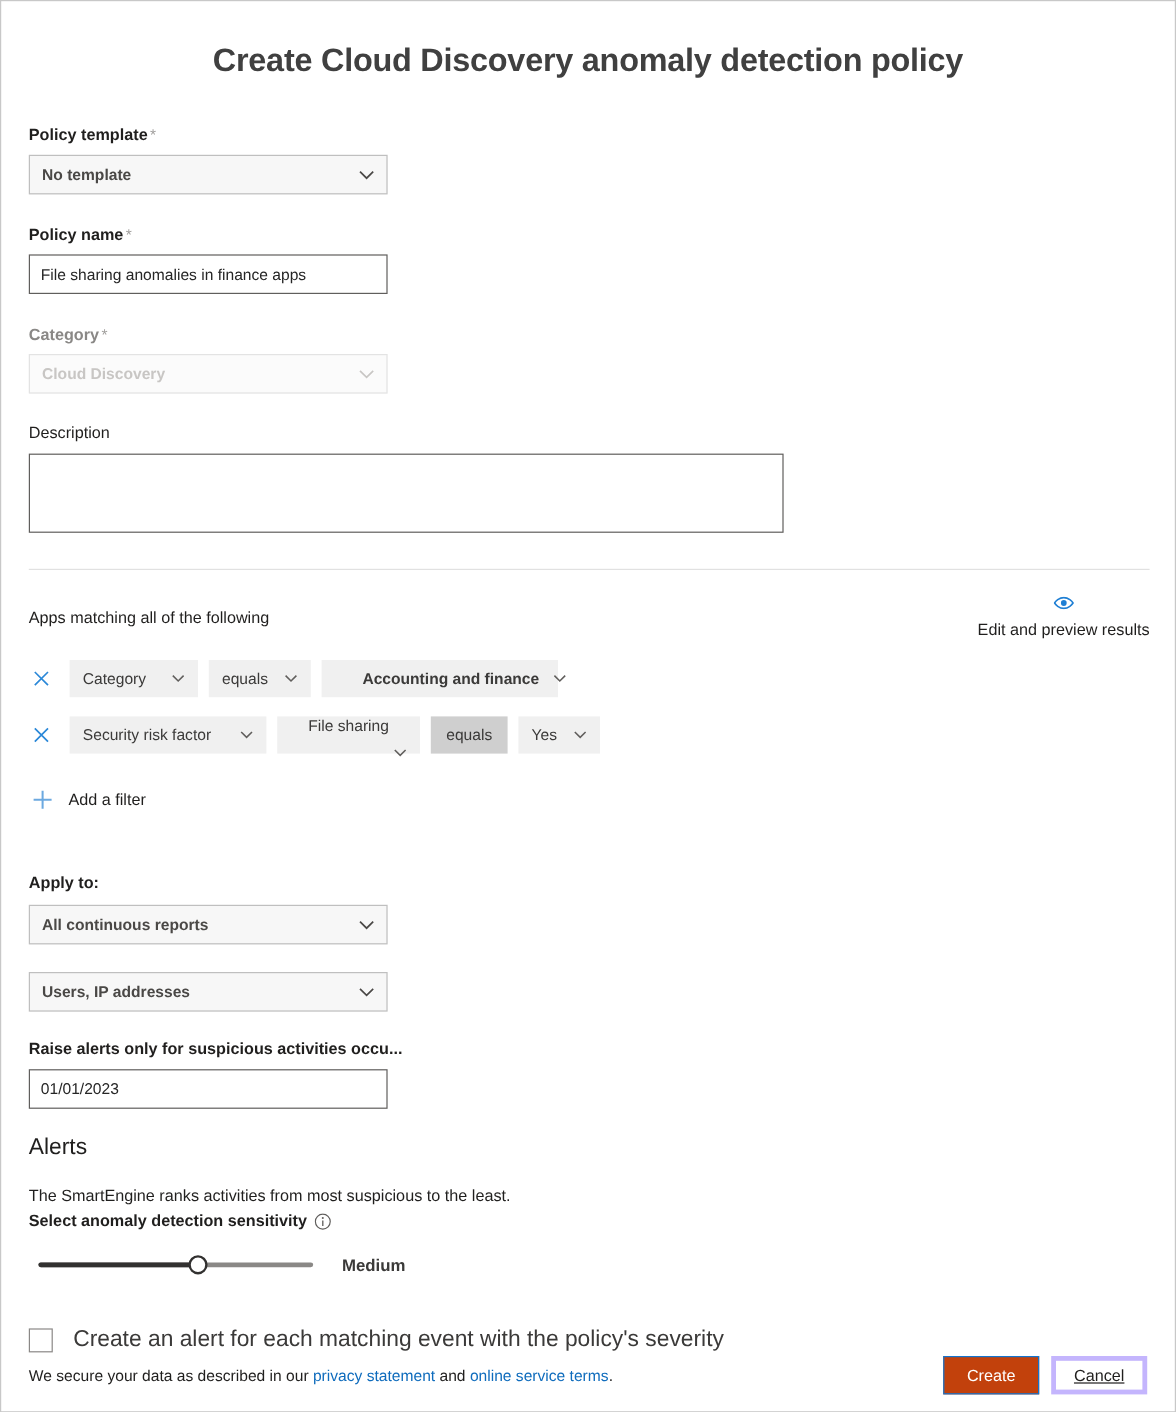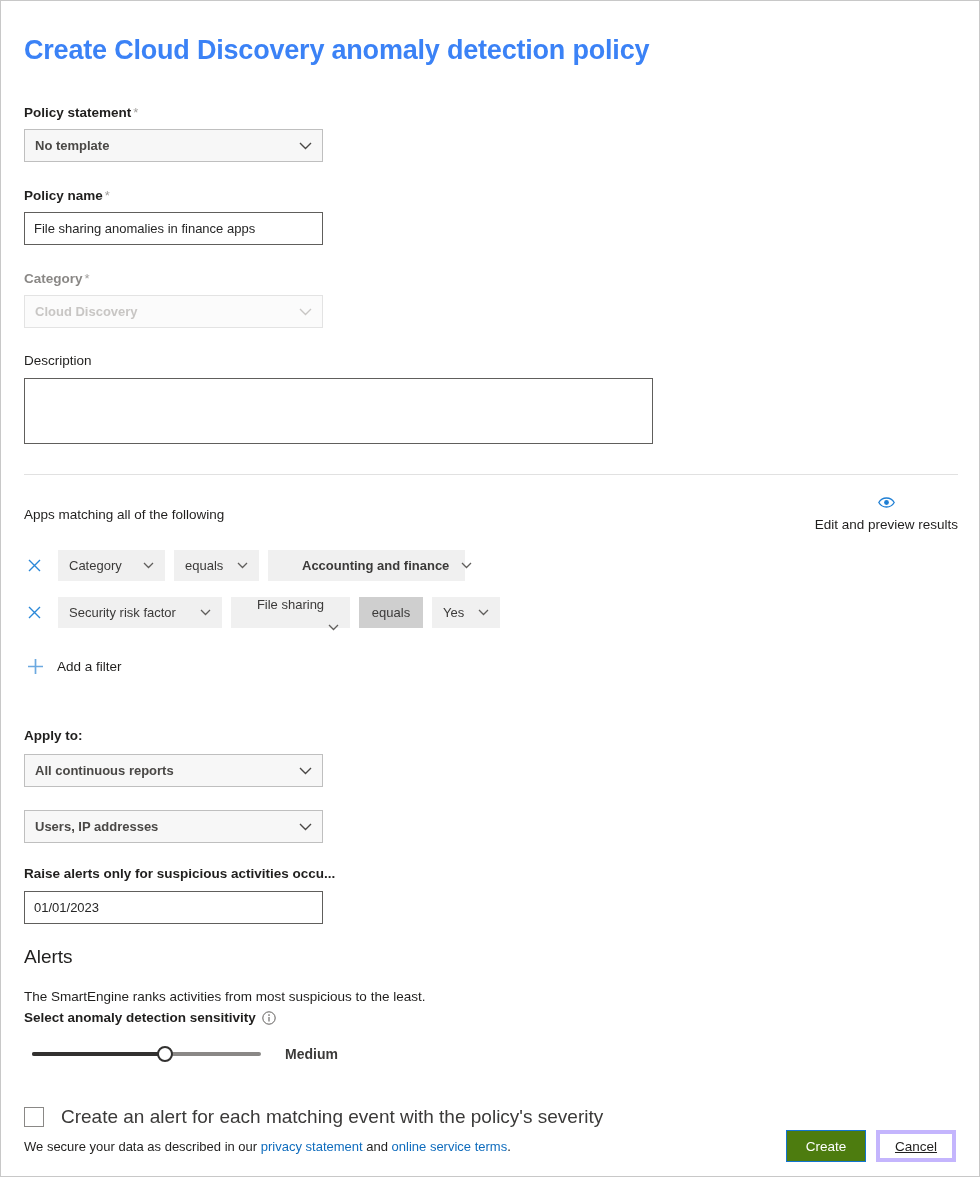--- a/index.html
+++ b/index.html
@@ -22,25 +22,26 @@
   }
   .inner {
     padding: 0 23px;
     box-sizing: border-box;
   }
 
   
   .page-title {
     font-size: 27px;
     font-weight: bold;
-    color: #3b82f6;
+    color: #404040;
     letter-spacing: -0.2px;
     margin: 0;
     padding-top: 32px;
     line-height: 34px;
+    text-align: center;
   }
 
   
   .field-label {
     font-size: 13.5px;
     font-weight: bold;
     color: #201f1e;
     line-height: 18px;
   }
   .field-label.disabled {
@@ -298,42 +299,42 @@
     min-width: 80px;
     font-size: 13.5px;
     display: flex;
     align-items: center;
     justify-content: center;
     box-sizing: border-box;
     cursor: pointer;
     padding: 0 14px;
   }
   .btn-primary {
-    background: #4d7c0f;
+    background: #c2410c;
     color: #ffffff;
     border: 1px solid #1274cf;
   }
   .btn-secondary {
     background: #ffffff;
     color: #201f1e;
     border: 4px solid #c4b5fd;
     text-decoration: underline;
   }
 </style>
 </head>
 <body>
 
 <div class="page">
   <div class="inner">
 
     <h1 class="page-title">Create Cloud Discovery anomaly detection policy</h1>
 
     <div style="margin-top:37px;">
       <div class="field-label">
-        <span>Policy statement</span><span class="req-star">*</span>
+        <span>Policy template</span><span class="req-star">*</span>
       </div>
       <div class="combo" style="margin-top:7px;">
         <span>No template</span>
         <span class="chev">
           <svg width="13" height="8" viewBox="0 0 13 8">
               <path d="M1 1l5.5 5.5L12 1" stroke="#4a4846" stroke-width="1.4" fill="none"></path>
             </svg>
         </span>
       </div>
     </div>

